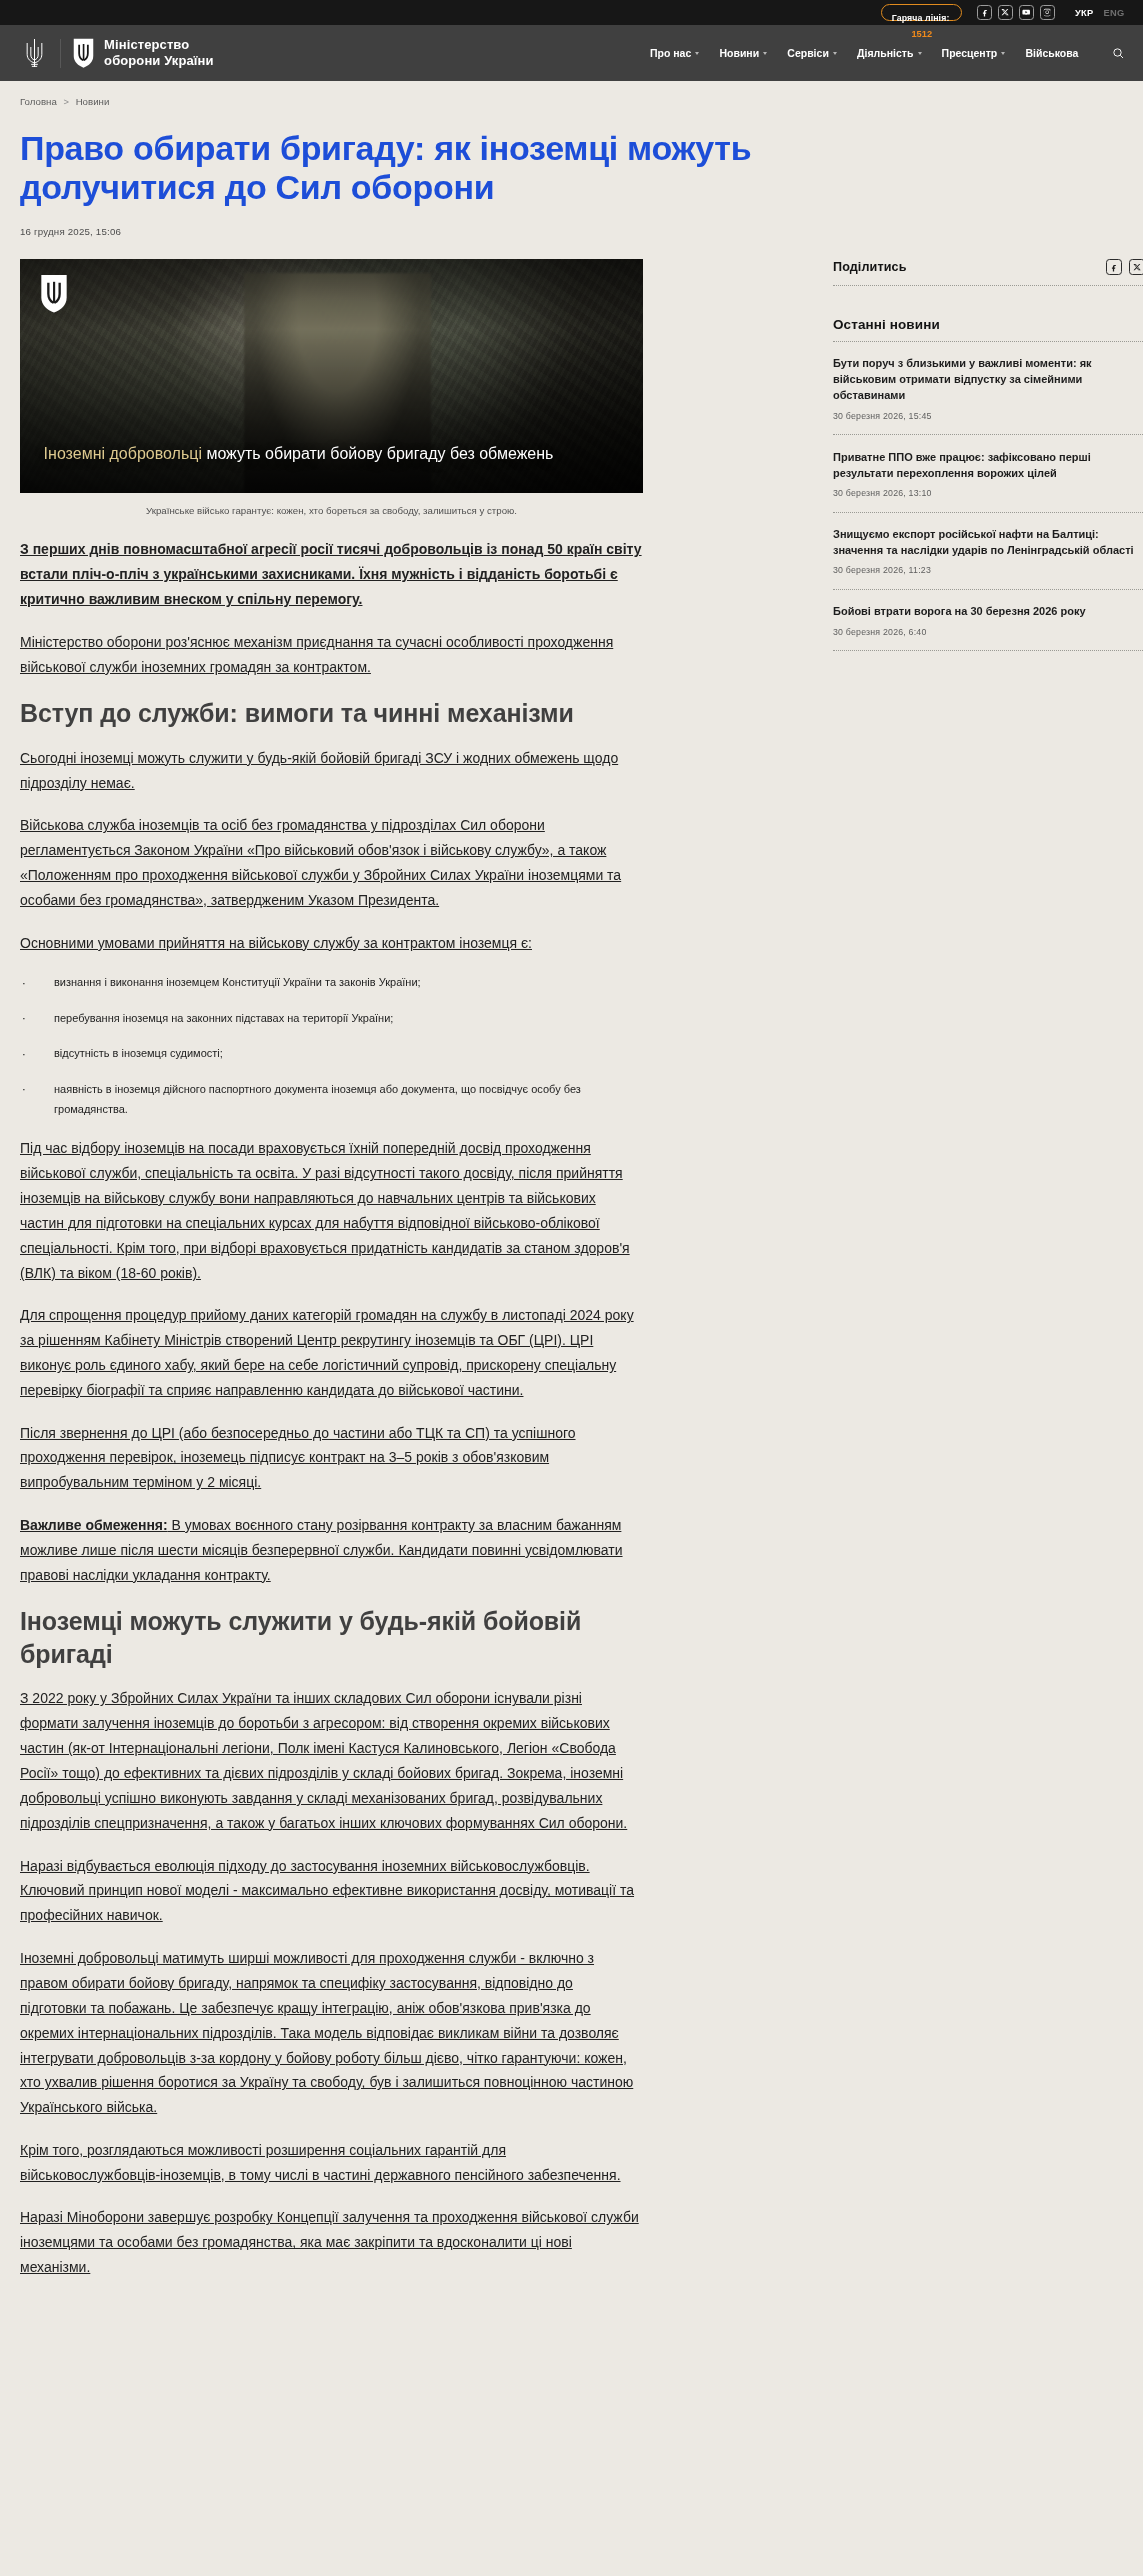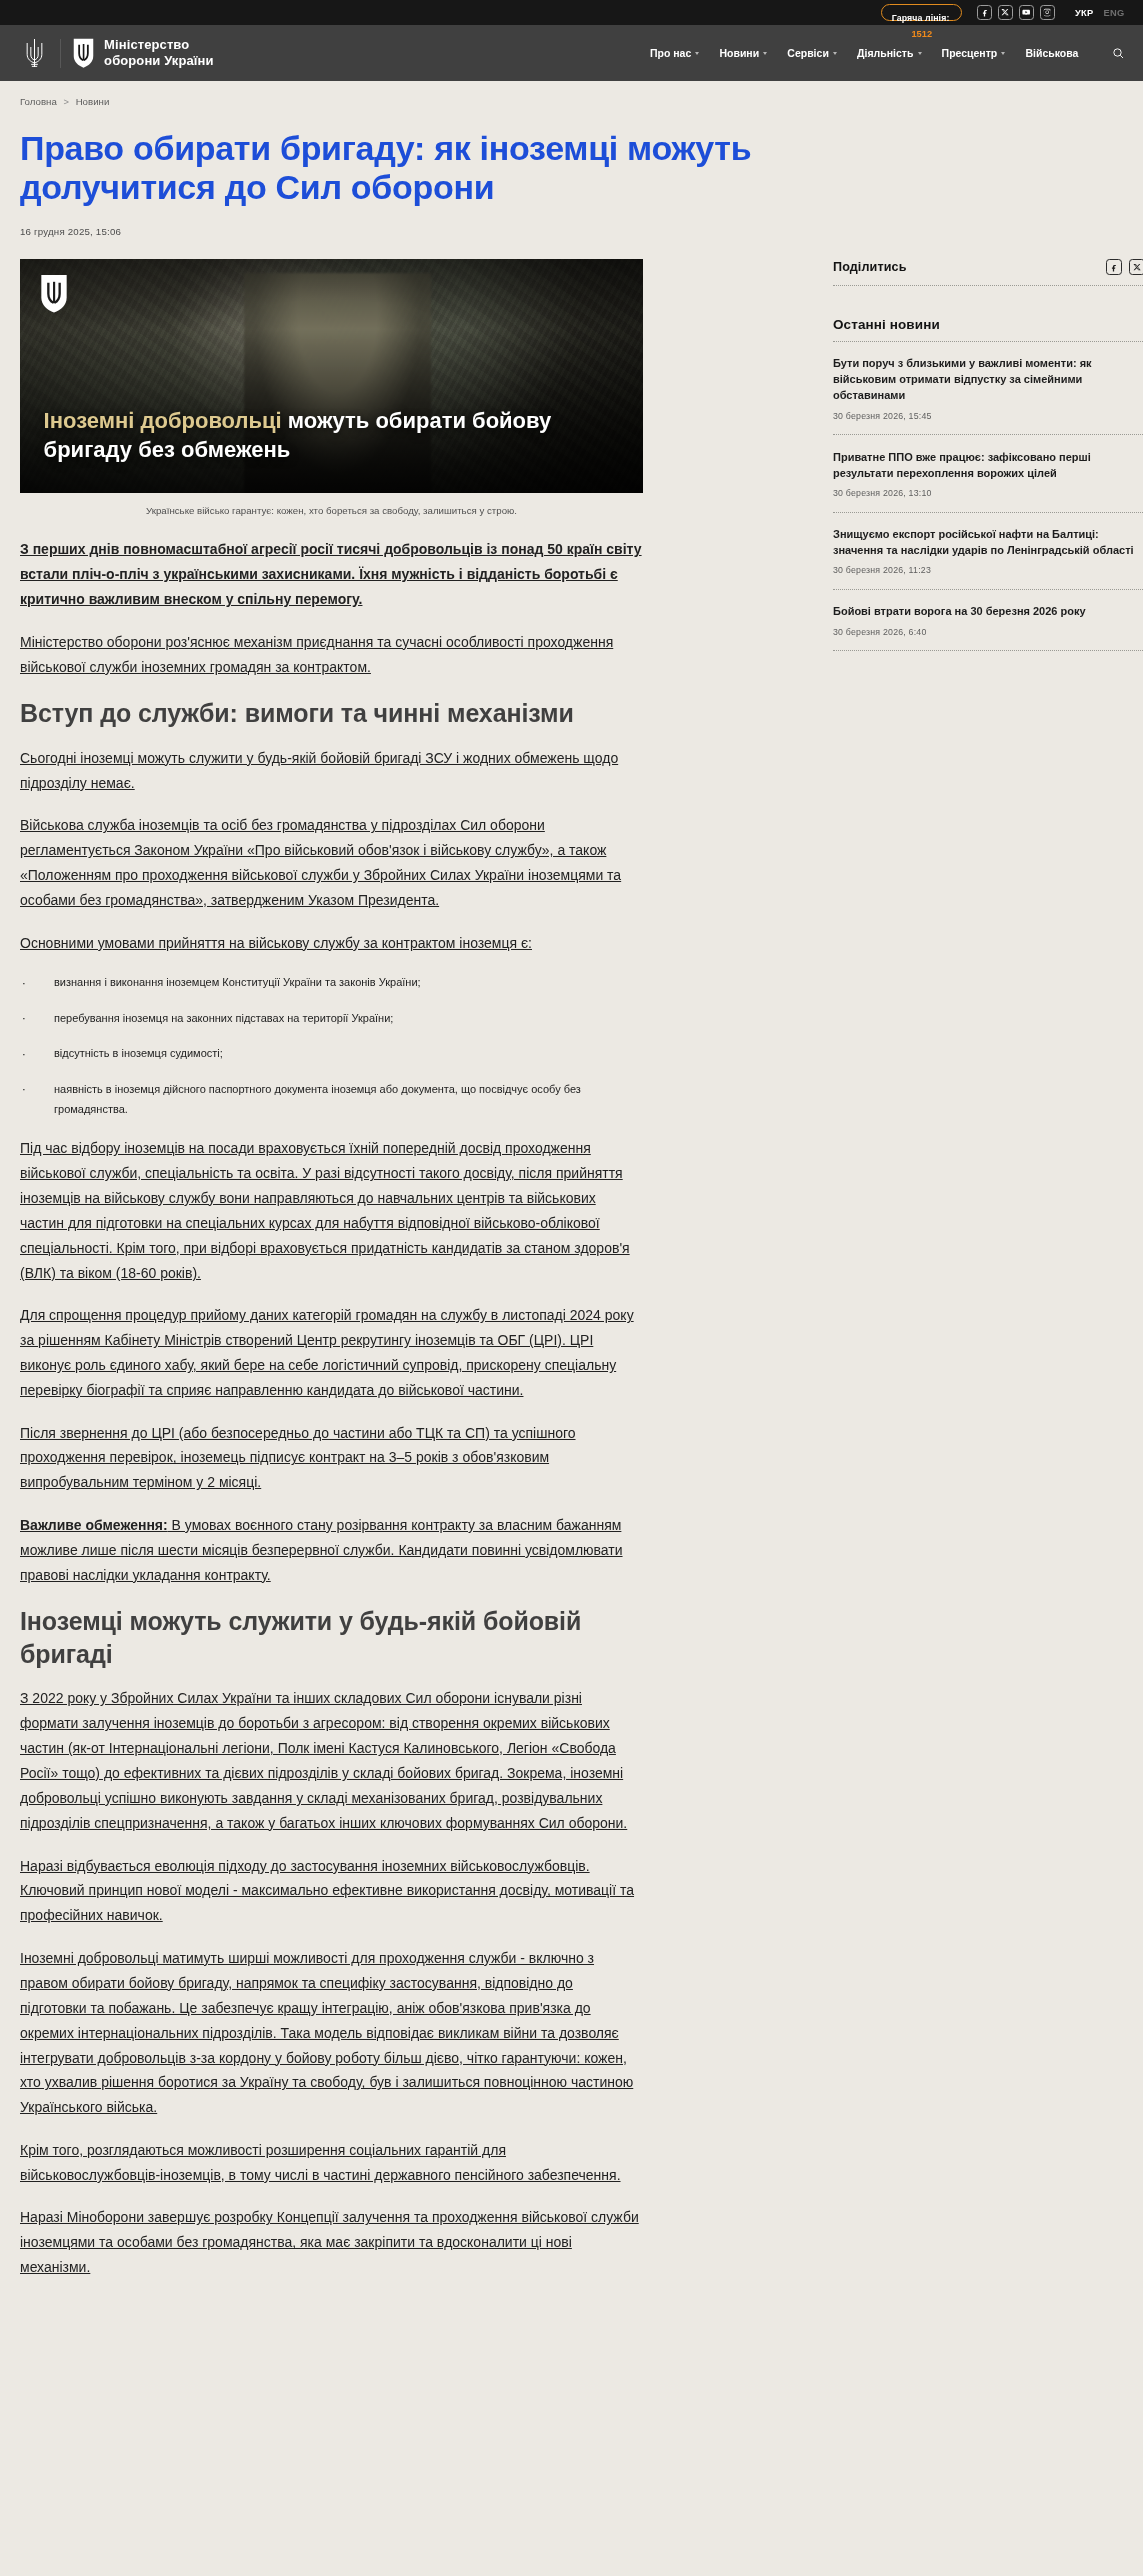--- a/index.html
+++ b/index.html
@@ -174,23 +174,23 @@
       linear-gradient(180deg, rgba(0,0,0,.45) 0%, rgba(0,0,0,.08) 30%, rgba(0,0,0,.55) 70%, rgba(0,0,0,.82) 100%),
       radial-gradient(ellipse at 50% 45%, rgba(0,0,0,0) 35%, rgba(0,0,0,.55) 100%);
   }
   .hero-badge {
     position: absolute; left: 18.5px; top: 14.3px;
     width: 30px; height: 39px;
   }
   .hero-caption-overlay {
     position: absolute;
     left: 23.6px; right: 31px; bottom: 29px;
-    font-size: 22px;
+    font-size: 16px;
     line-height: 1.3;
-    font-weight: bold;
+    font-weight: normal;
     color: #ffffff;
     text-shadow: 0 1.7px 8.4px rgba(0,0,0,.75);
   }
   .hero-caption-overlay .accent { color: #ddc98f; }
   .hero-cap {
     text-align: center;
     font-size: 9.7px;
     color: #4f4f4f;
     padding: 11px 8.4px 0 8.4px;
     line-height: 1.5;

